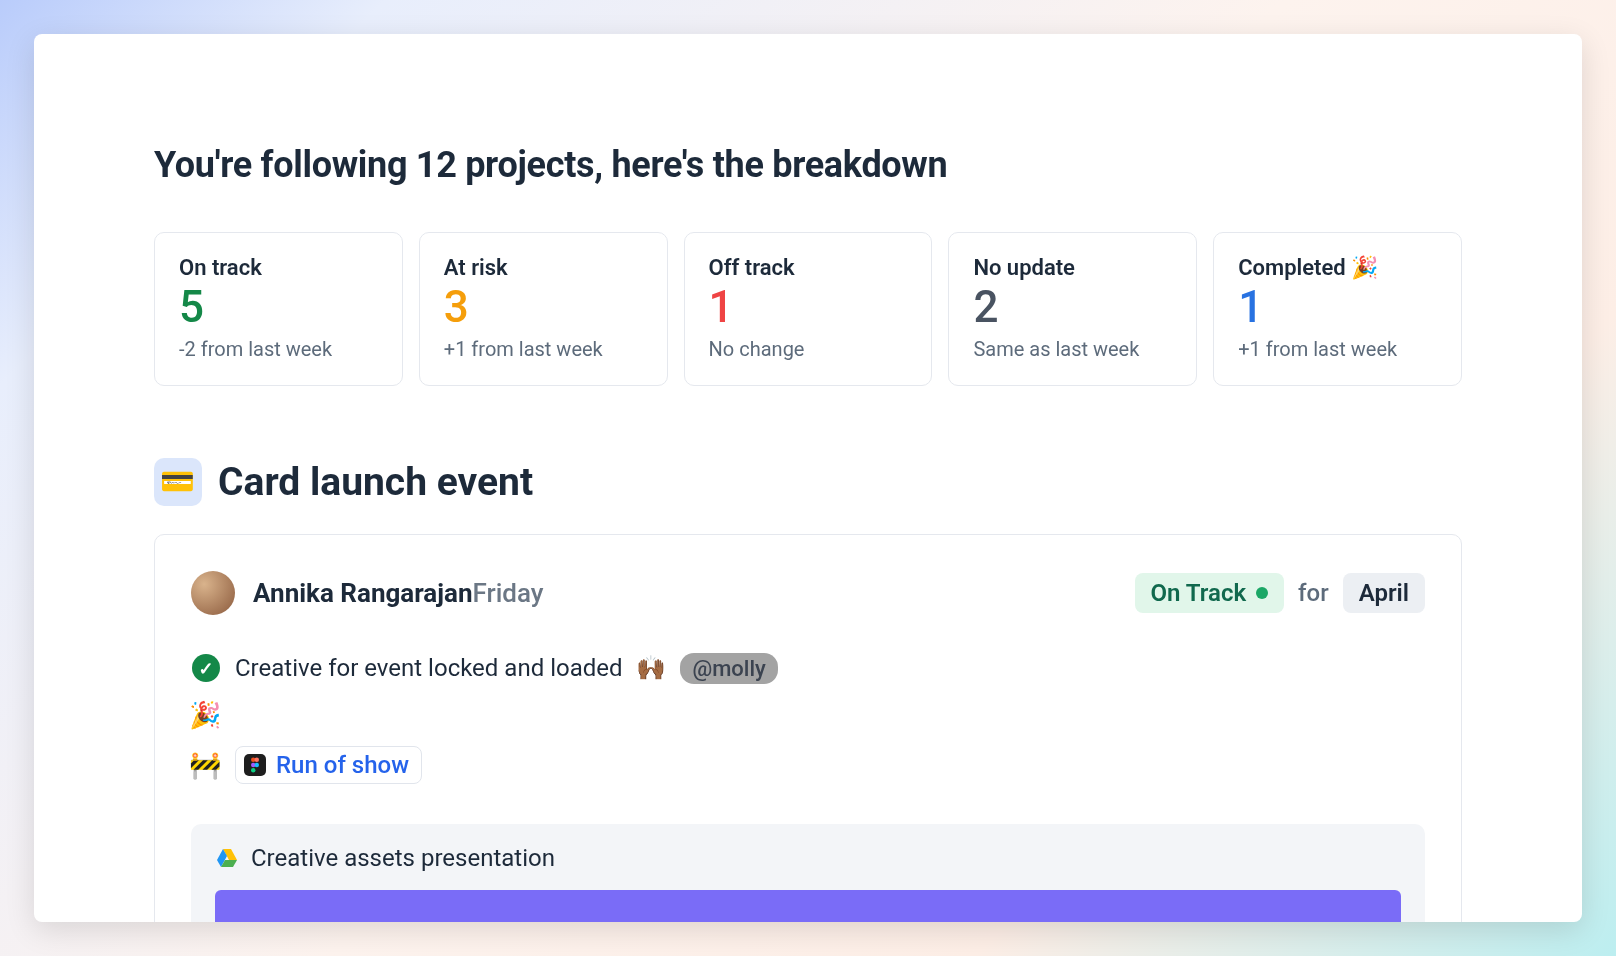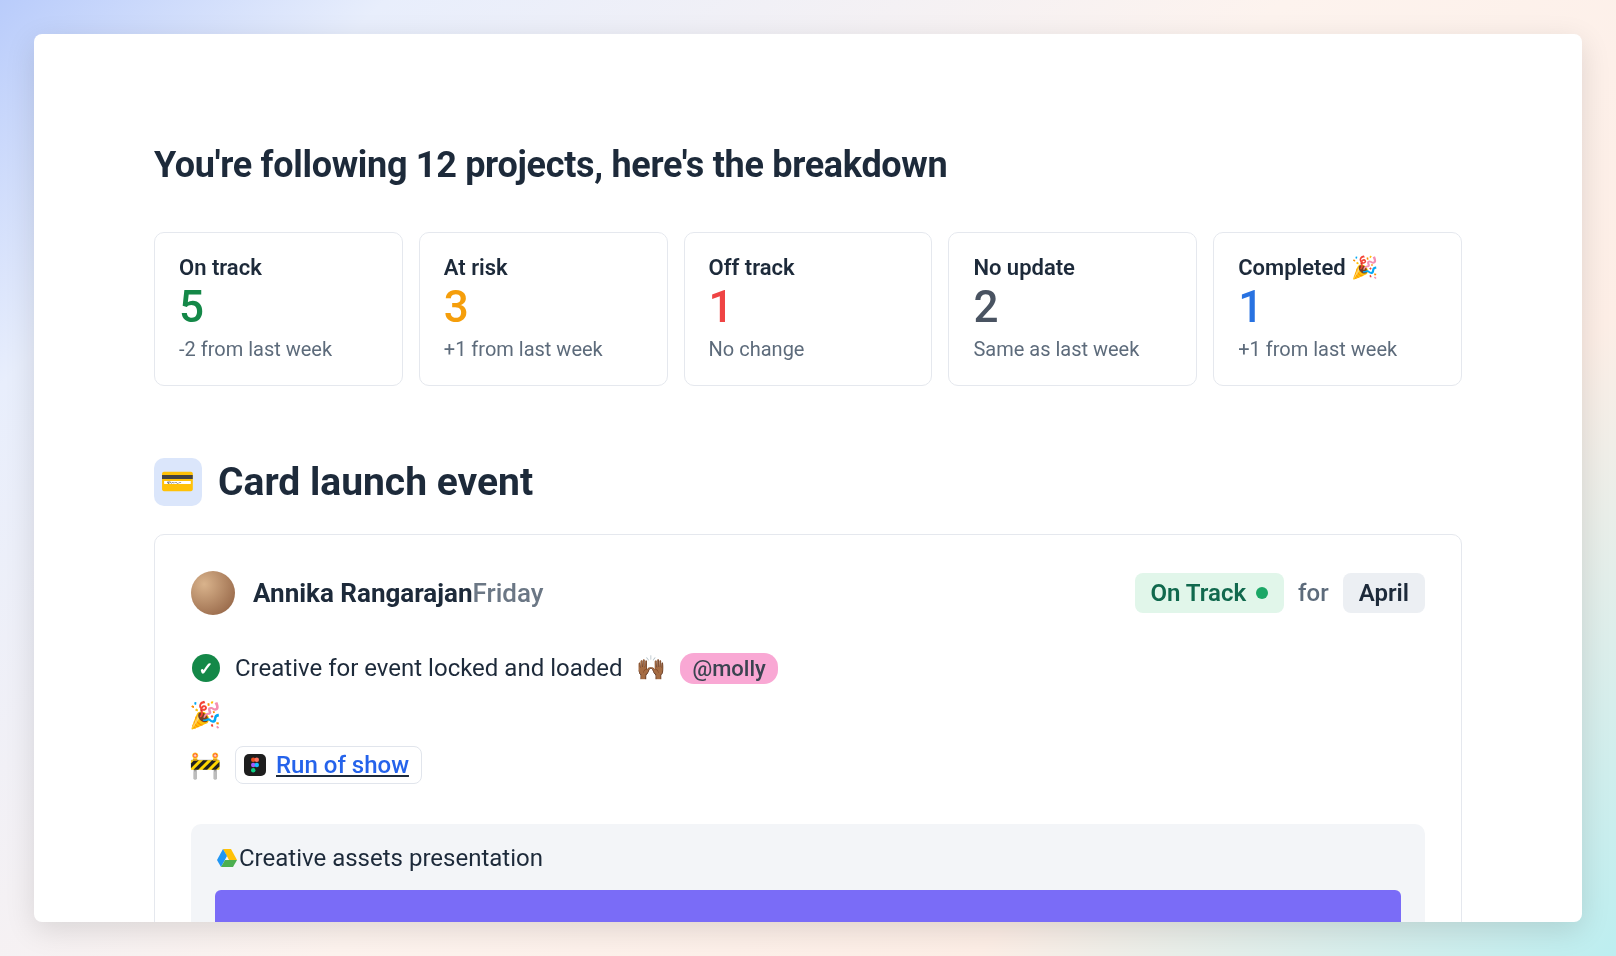--- a/index.html
+++ b/index.html
@@ -171,52 +171,51 @@
     justify-content: center;
     font-size: 26px;
   }
   .check-icon {
     width: 28px; height: 28px; border-radius: 50%;
     background: #148848; color: #fff;
     display: inline-flex; align-items:center; justify-content:center;
     font-size: 18px; font-weight: 700;
   }
   .mention {
-    background: #f9a8d4;
+    background: #a3a3a3;
     color: #3b4350;
     padding: 3px 12px;
     border-radius: 14px;
     font-size: 22px;
     font-weight: 500;
   }
   .chip {
     display: inline-flex;
     align-items: center;
     gap: 10px;
     border: 1.5px solid #e1e5ec;
     border-radius: 8px;
     padding: 4px 12px 4px 8px;
     background: #fff;
-    text-decoration: underline;
   }
   .chip .figma {
     width:22px; height:22px; border-radius:5px; background:#1e1e1e;
     display:inline-flex; align-items:center; justify-content:center;
   }
   .chip a { color: #2563eb; text-decoration: none; font-weight: 500; }
 
   .asset-block {
     background: #f3f5f8;
     border-radius: 10px;
     padding: 20px 24px 24px 24px;
   }
   .asset-title-row {
     display: flex;
     align-items: center;
-    gap: 0;
+    gap: 12px;
     font-size: 24px;
     color: #1d2a3a;
     margin-bottom: 18px;
   }
   .drive-icon {
     width: 24px; height: 24px; display:inline-block;
   }
   .asset-bar {
     height: 38px;
     background: #7a6cf7;

